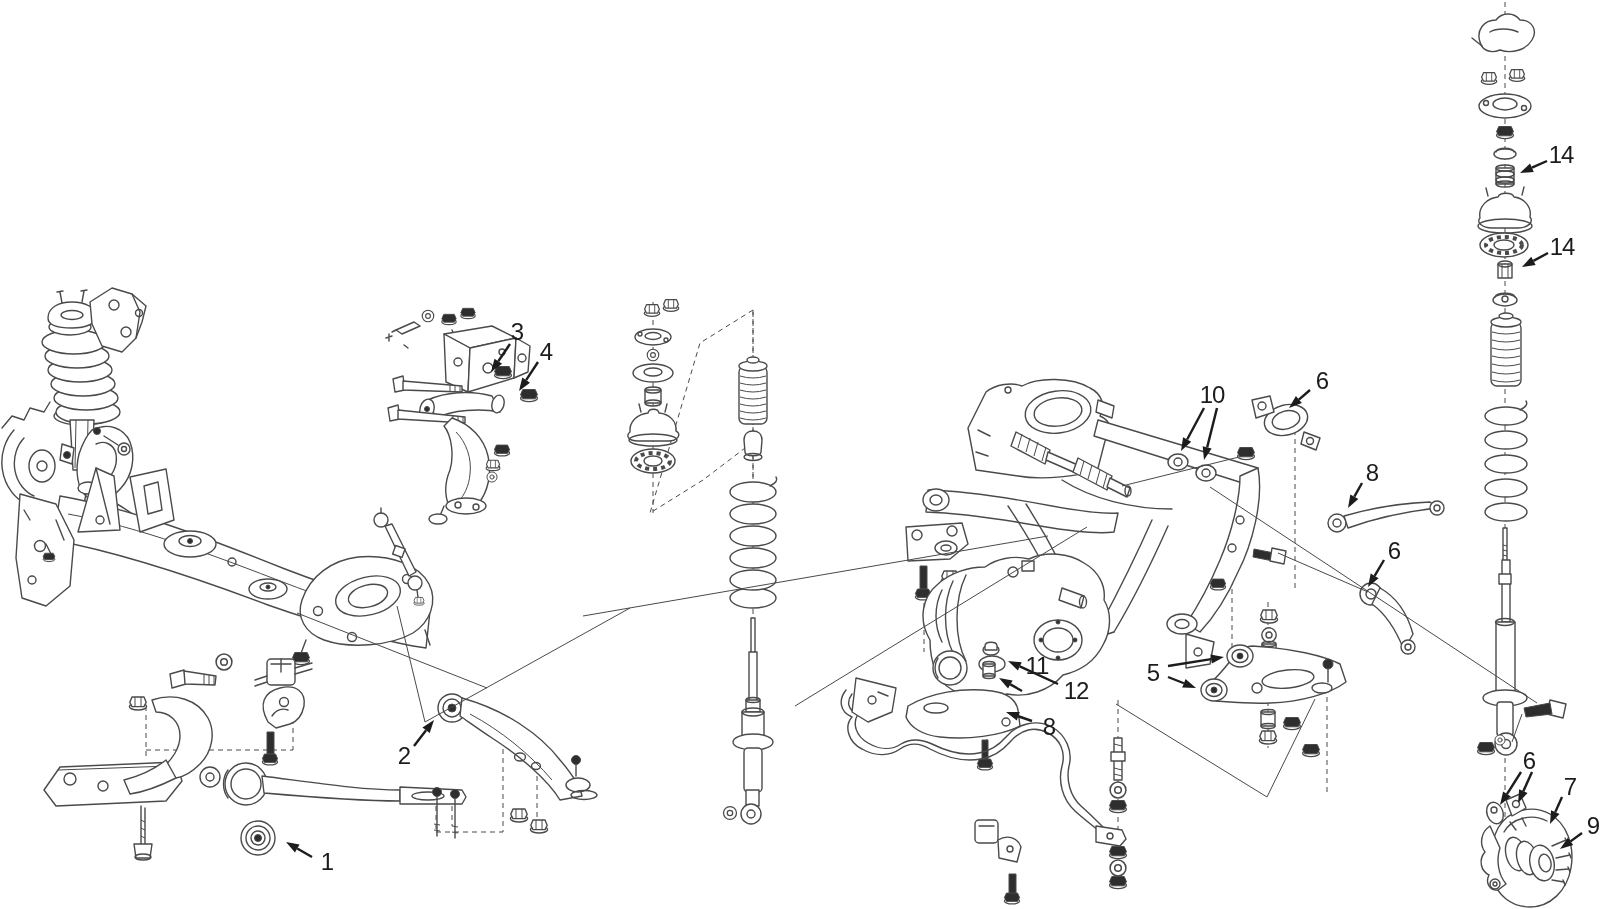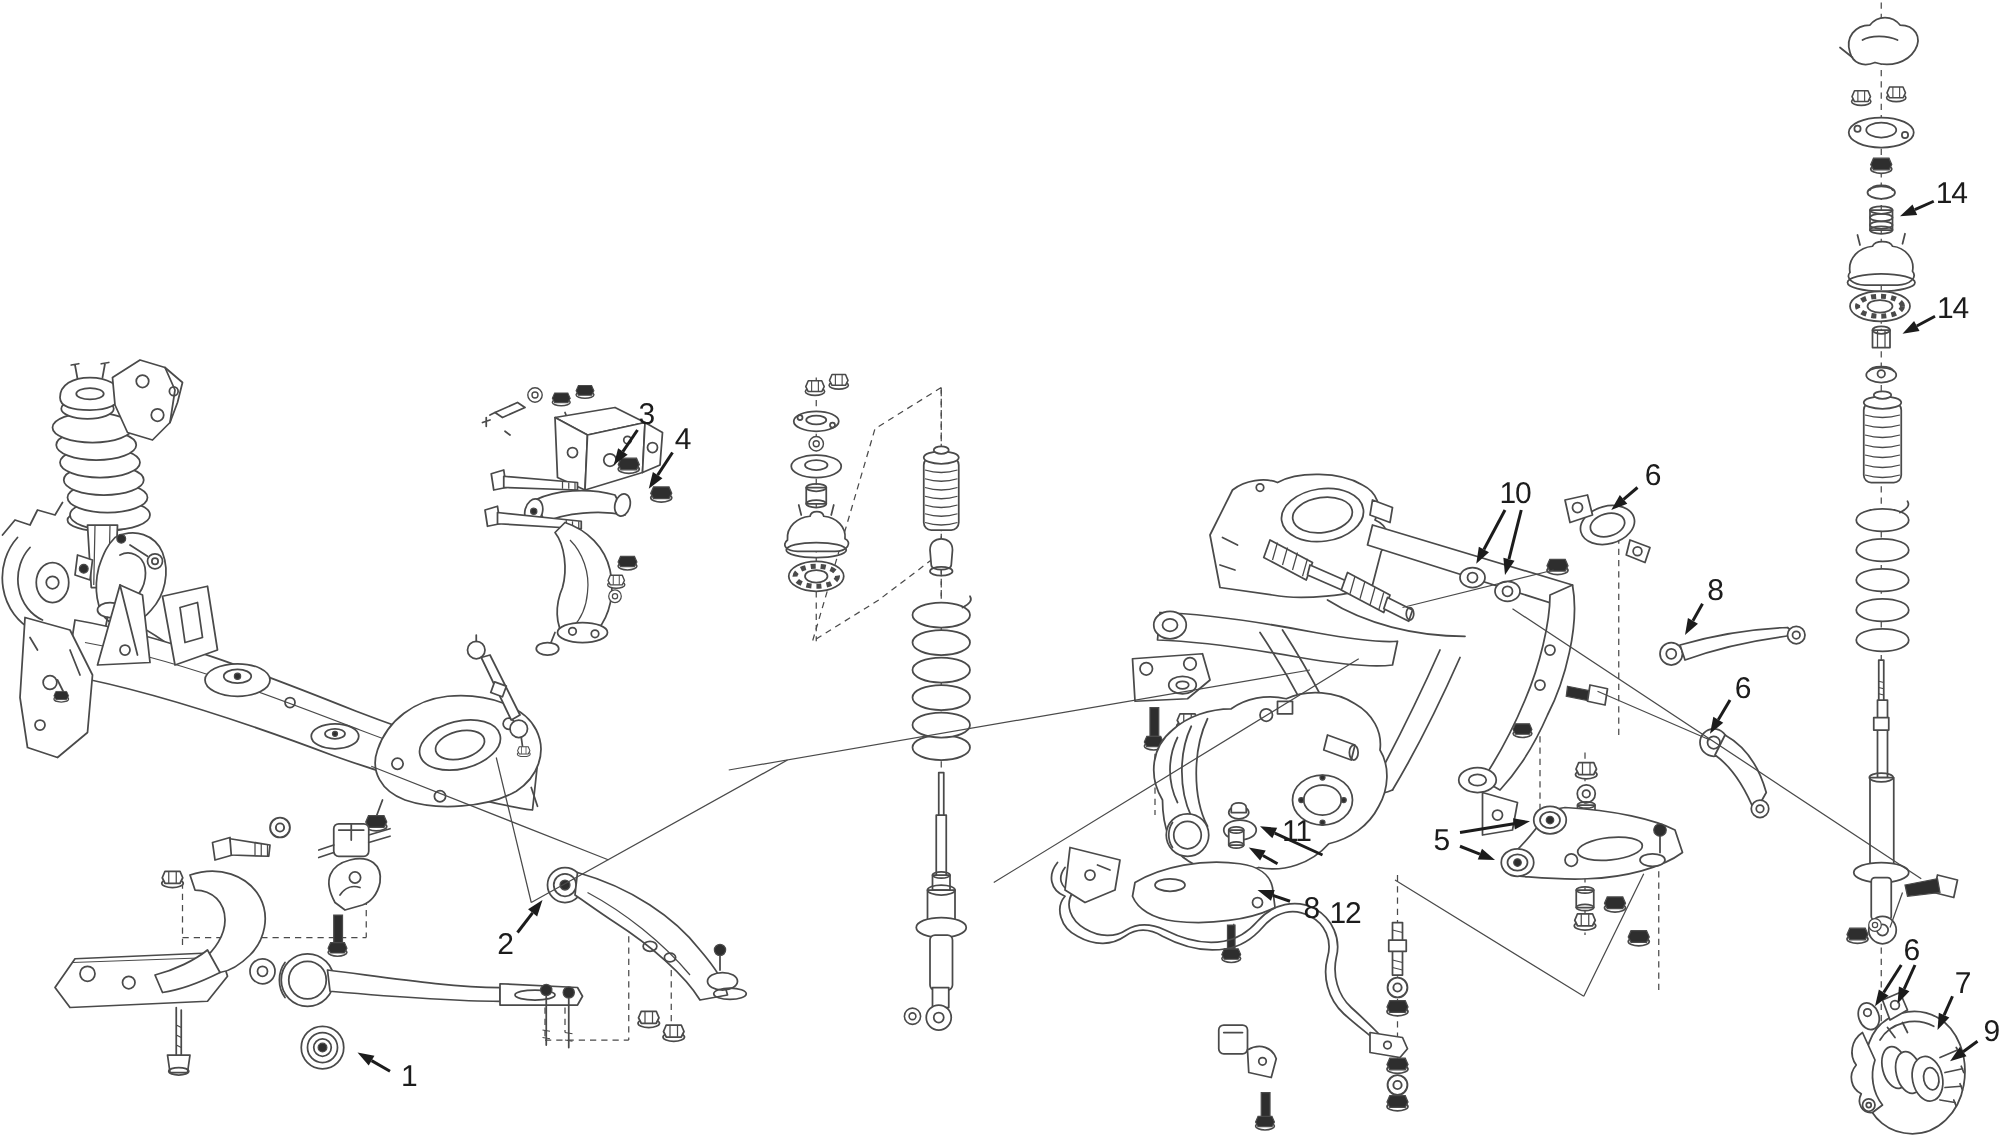--- a/index.html
+++ b/index.html
@@ -569,19 +569,19 @@
       <div class="callout-label" style="left: 546px; top: 352px;">4</div>
       <div class="callout-label" style="left: 1153px; top: 673px;">5</div>
       <div class="callout-label" style="left: 1322px; top: 381px;">6</div>
       <div class="callout-label" style="left: 1394px; top: 551px;">6</div>
       <div class="callout-label" style="left: 1529px; top: 761px;">6</div>
       <div class="callout-label" style="left: 1570px; top: 787px;">7</div>
       <div class="callout-label" style="left: 1372px; top: 473px;">8</div>
       <div class="callout-label" style="left: 1593px; top: 826px;">9</div>
       <div class="callout-label" style="left: 1212px; top: 395px;">10</div>
       <div class="callout-label" style="left: 1037px; top: 666px;">11</div>
-      <div class="callout-label" style="left: 1076px; top: 691px; margin-top: 40px;">12</div>
+      <div class="callout-label" style="left: 1076px; top: 691px;">12</div>
       <div class="callout-label" style="left: 1049px; top: 727px;">8</div>
       <div class="callout-label" style="left: 1561px; top: 155px;">14</div>
       <div class="callout-label" style="left: 1562px; top: 247px;">14</div>
     </div>
 
 </div>
 
 </body></html>

